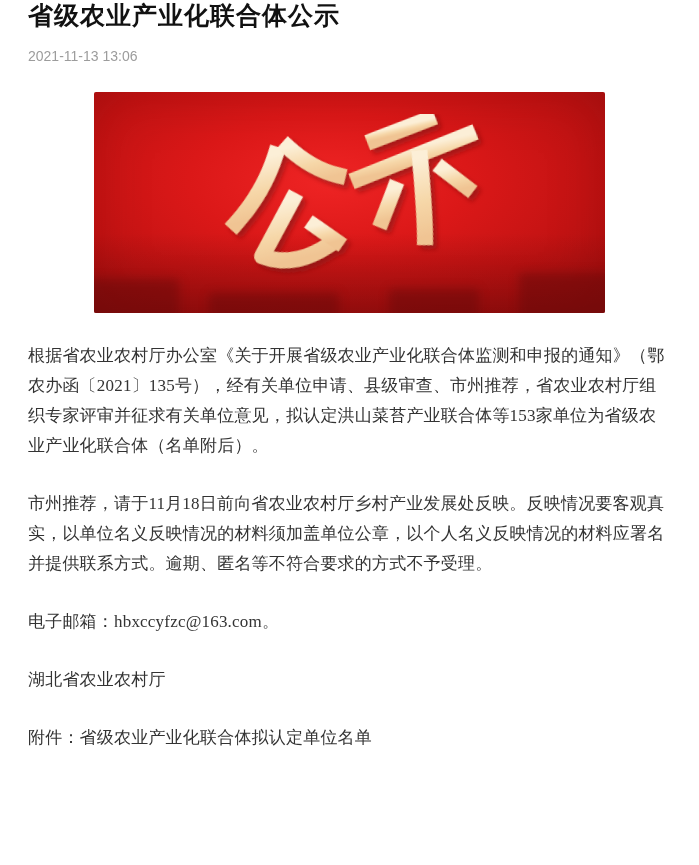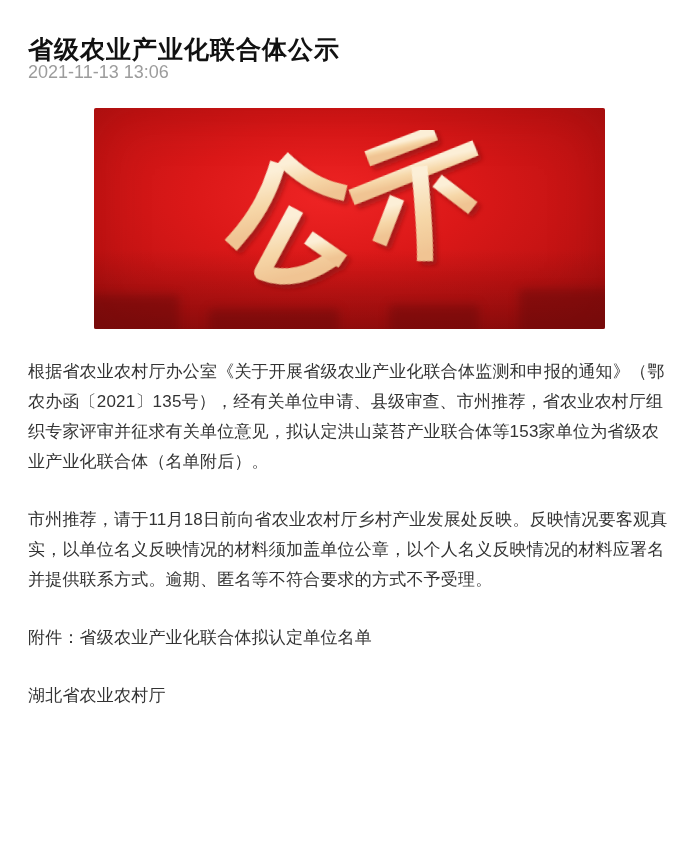--- a/index.html
+++ b/index.html
@@ -13,29 +13,29 @@
   }
   .page {
     width: 699px;
     height: 865px;
     box-sizing: border-box;
     padding: 0 28px;
     background: #ffffff;
   }
   .title {
     margin: 0;
-    padding-top: 34px;
     font-size: 25px;
     line-height: 30px;
     font-weight: 700;
     color: #111111;
     letter-spacing: 1px;
   }
   .pub-date {
-    font-size: 18px;
+    margin-top: 18px;
+    font-size: 14px;
     line-height: 16px;
     color: #9c9c9c;
   }
   .banner {
     position: relative;
     width: 511px;
     height: 221px;
     margin: 28px auto 0 auto;
     overflow: hidden;
     border-radius: 2px;
@@ -67,20 +67,21 @@
     top: 22px;
     width: 300px;
     height: 170px;
   }
   .article p {
     margin: 28px 0;
     font-size: 17px;
     line-height: 30px;
     color: #333333;
     letter-spacing: 0.2px;
+    font-family: Liberation Serif, serif;
   }
 </style>
 </head>
 <body>
 
 <main class="page">
 
   <h1 class="title">省级农业产业化联合体公示</h1>
 
   <div class="pub-date">2021-11-13 13:06</div>
@@ -117,17 +118,18 @@
           <path d="M 200,86 L 181,114" stroke-width="15"></path>
           <path d="M 252,78 L 271,101" stroke-width="15"></path>
         </g>
       </g>
     </svg>
   </figure>
 
   <article class="article">
     <p>根据省农业农村厅办公室《关于开展省级农业产业化联合体监测和申报的通知》（鄂农办函〔2021〕135号），经有关单位申请、县级审查、市州推荐，省农业农村厅组织专家评审并征求有关单位意见，拟认定洪山菜苔产业联合体等153家单位为省级农业产业化联合体（名单附后）。</p>
     <p>市州推荐，请于11月18日前向省农业农村厅乡村产业发展处反映。反映情况要客观真实，以单位名义反映情况的材料须加盖单位公章，以个人名义反映情况的材料应署名并提供联系方式。逾期、匿名等不符合要求的方式不予受理。</p>
+    <p>电子邮箱：hbxccyfzc@163.com。</p>
+    <p>湖北省农业农村厅</p>
     <p>附件：省级农业产业化联合体拟认定单位名单</p>
-    <p>湖北省农业农村厅</p>
   </article>
 
 </main>
 
 </body></html>

